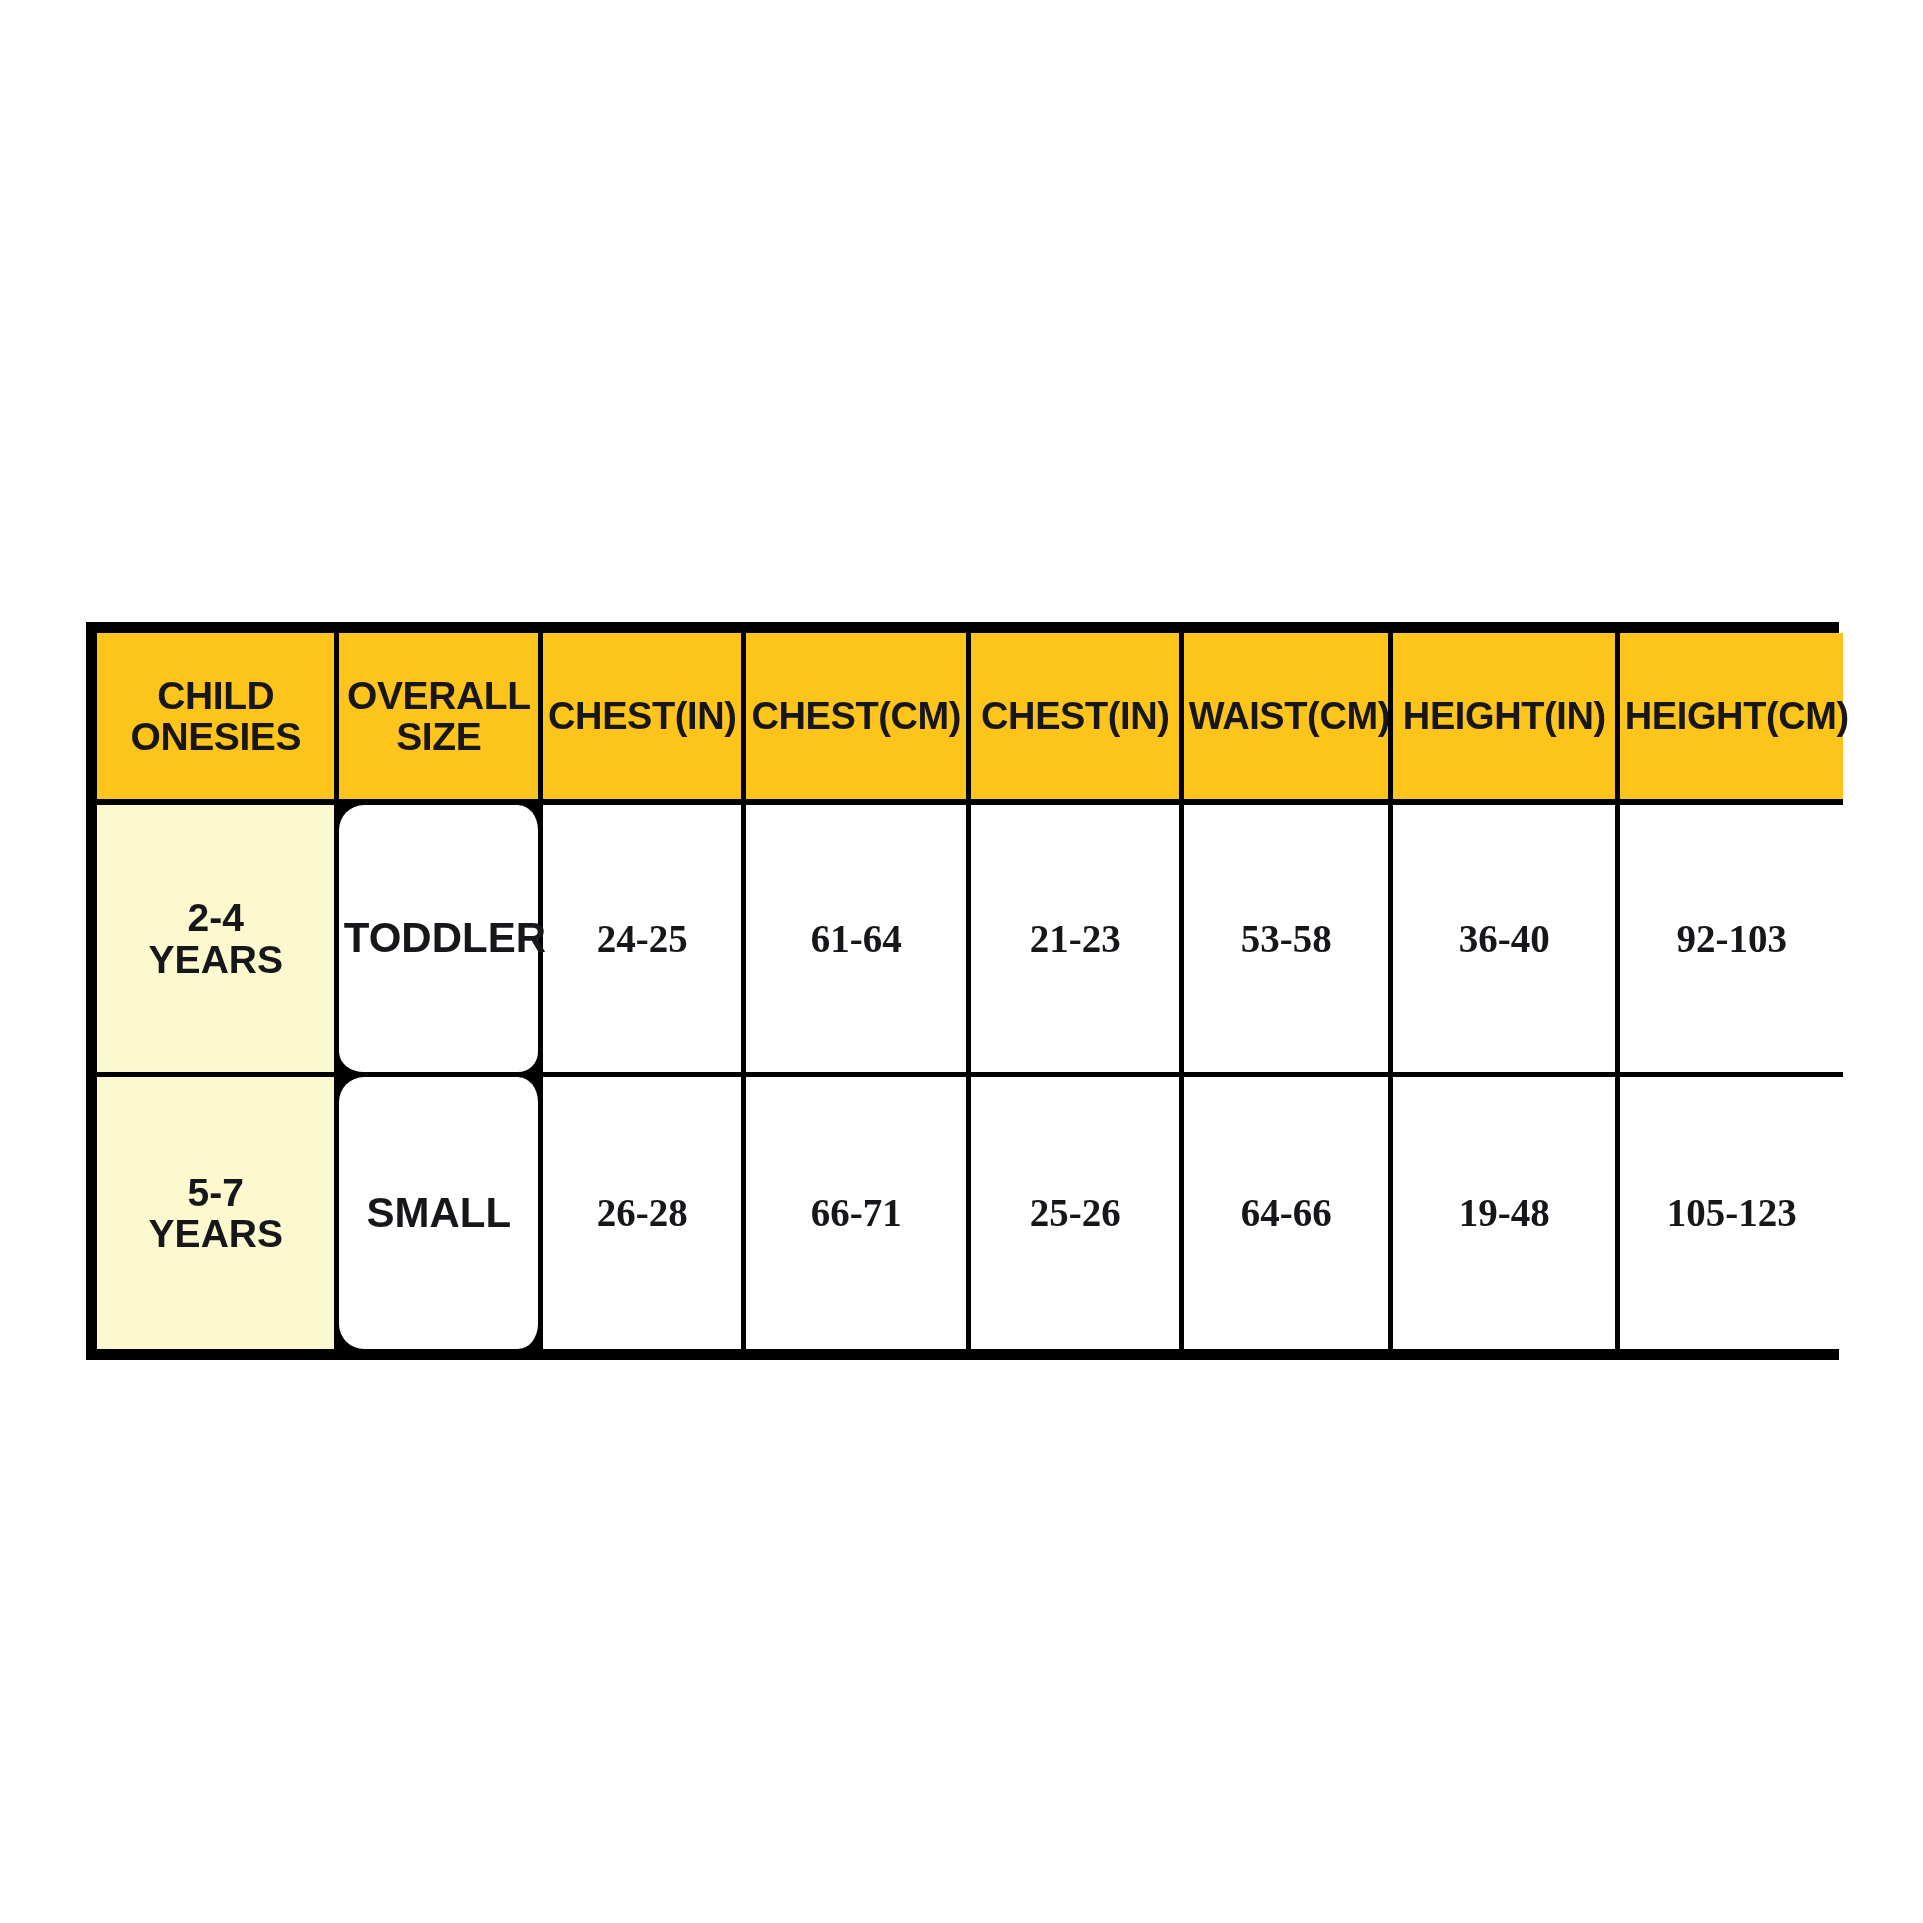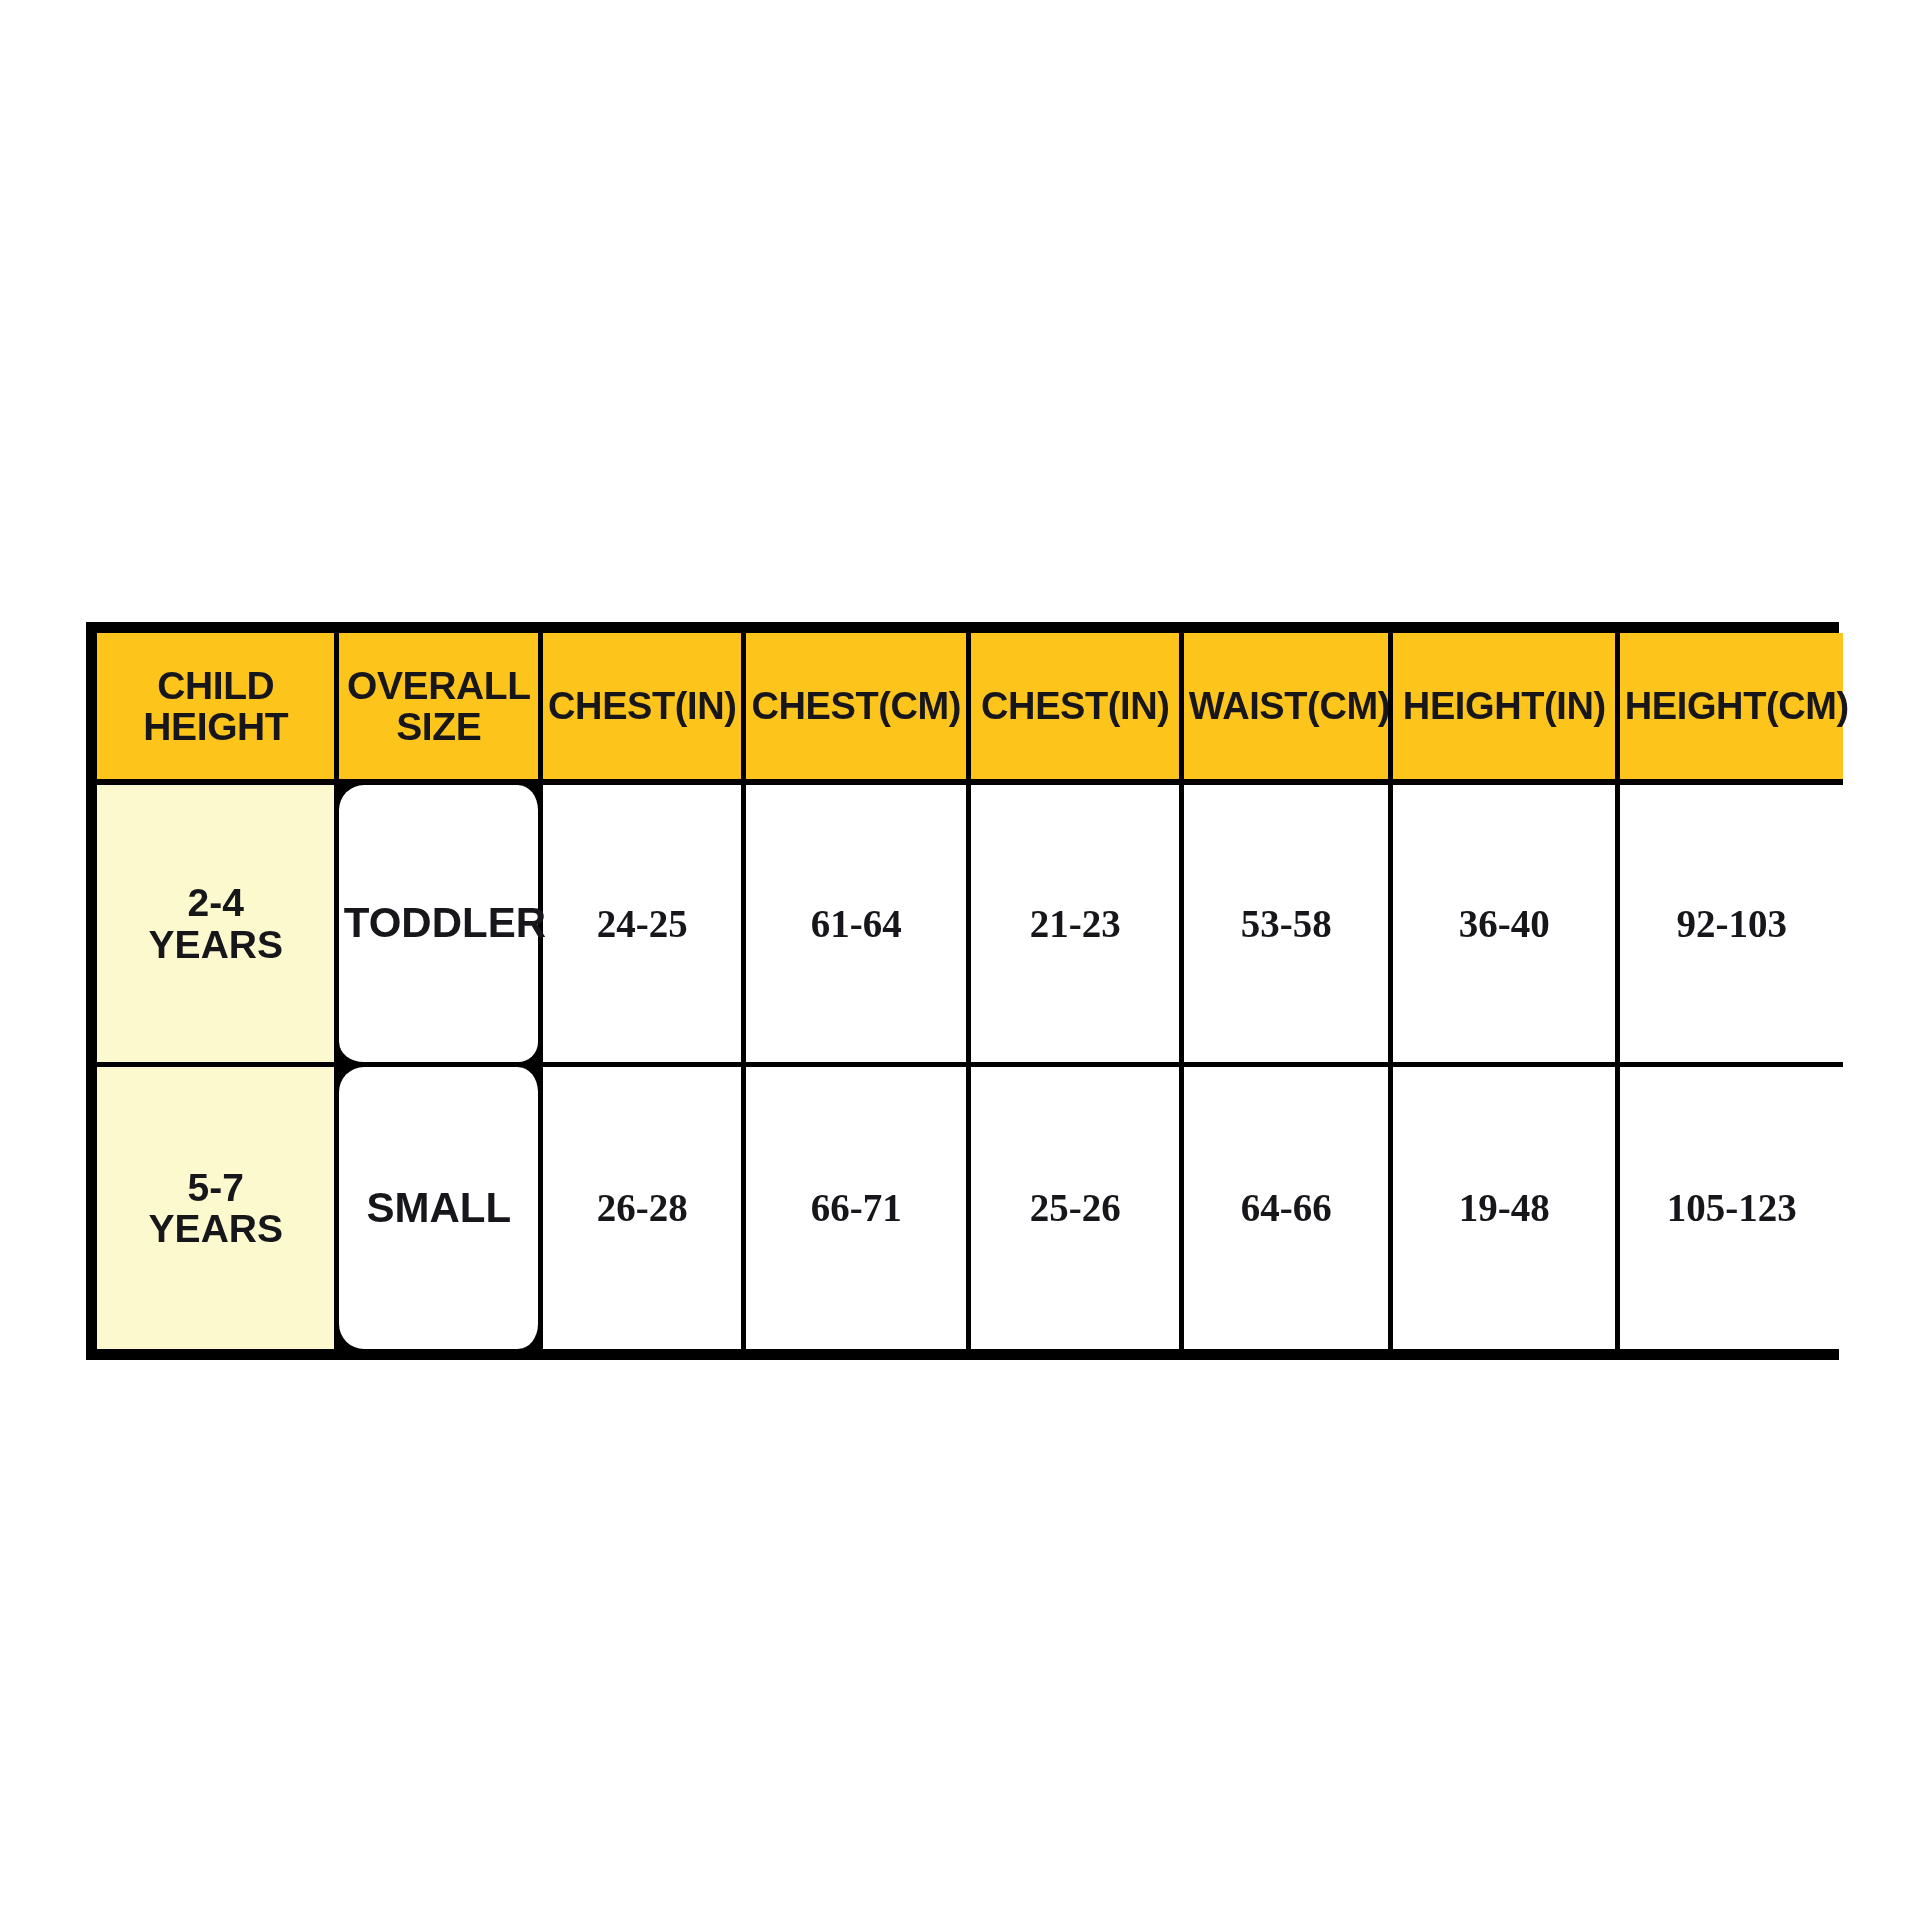--- a/index.html
+++ b/index.html
@@ -88,21 +88,21 @@
   
   col.c-age     { width: 242px; }
   col.c-size    { width: 204px; }
   col.c-chestin { width: 203px; }
   col.c-chestcm { width: 225px; }
   col.c-waistin { width: 213px; }
   col.c-waistcm { width: 209px; }
   col.c-heightin{ width: 227px; }
   col.c-heightcm{ width: 223px; }
 
-  tr.hdr-row { height: 152px; }
+  tr.hdr-row { height: 172px; }
   tr.data-row { height: 176px; }
 
   .stack-line { display: block; }
 </style>
 </head>
 <body>
 
 <div id="size-chart-wrap">
   <table class="size-chart">
     <colgroup>
@@ -112,21 +112,21 @@
       <col class="c-chestcm">
       <col class="c-waistin">
       <col class="c-waistcm">
       <col class="c-heightin">
       <col class="c-heightcm">
     </colgroup>
     <thead>
       <tr class="hdr-row">
         <th class="hdr-stacked">
           <span class="stack-line">CHILD</span>
-          <span class="stack-line">HEIGHT</span>
+          <span class="stack-line">ONESIES</span>
         </th>
         <th class="hdr-stacked">
           <span class="stack-line">OVERALL</span>
           <span class="stack-line">SIZE</span>
         </th>
         <th>CHEST(IN)</th>
         <th>CHEST(CM)</th>
         <th>CHEST(IN)</th>
         <th>WAIST(CM)</th>
         <th>HEIGHT(IN)</th>

